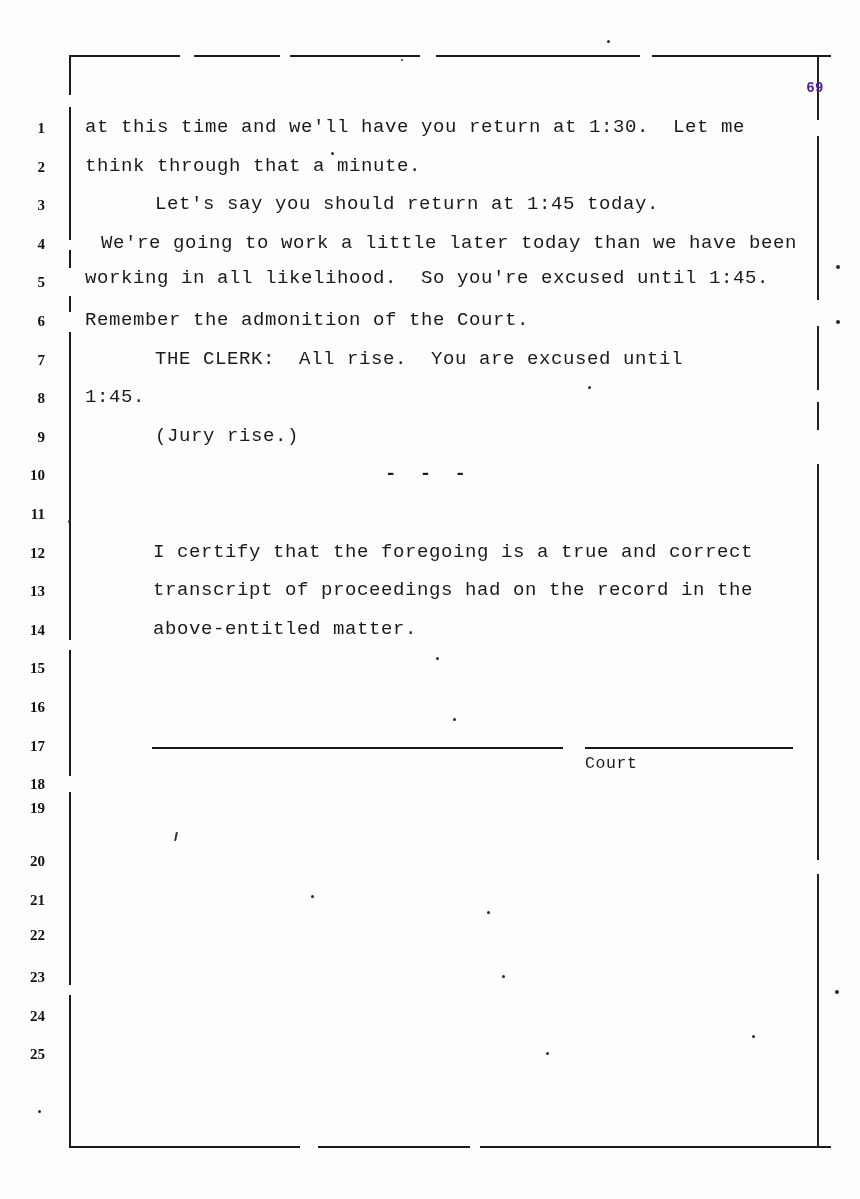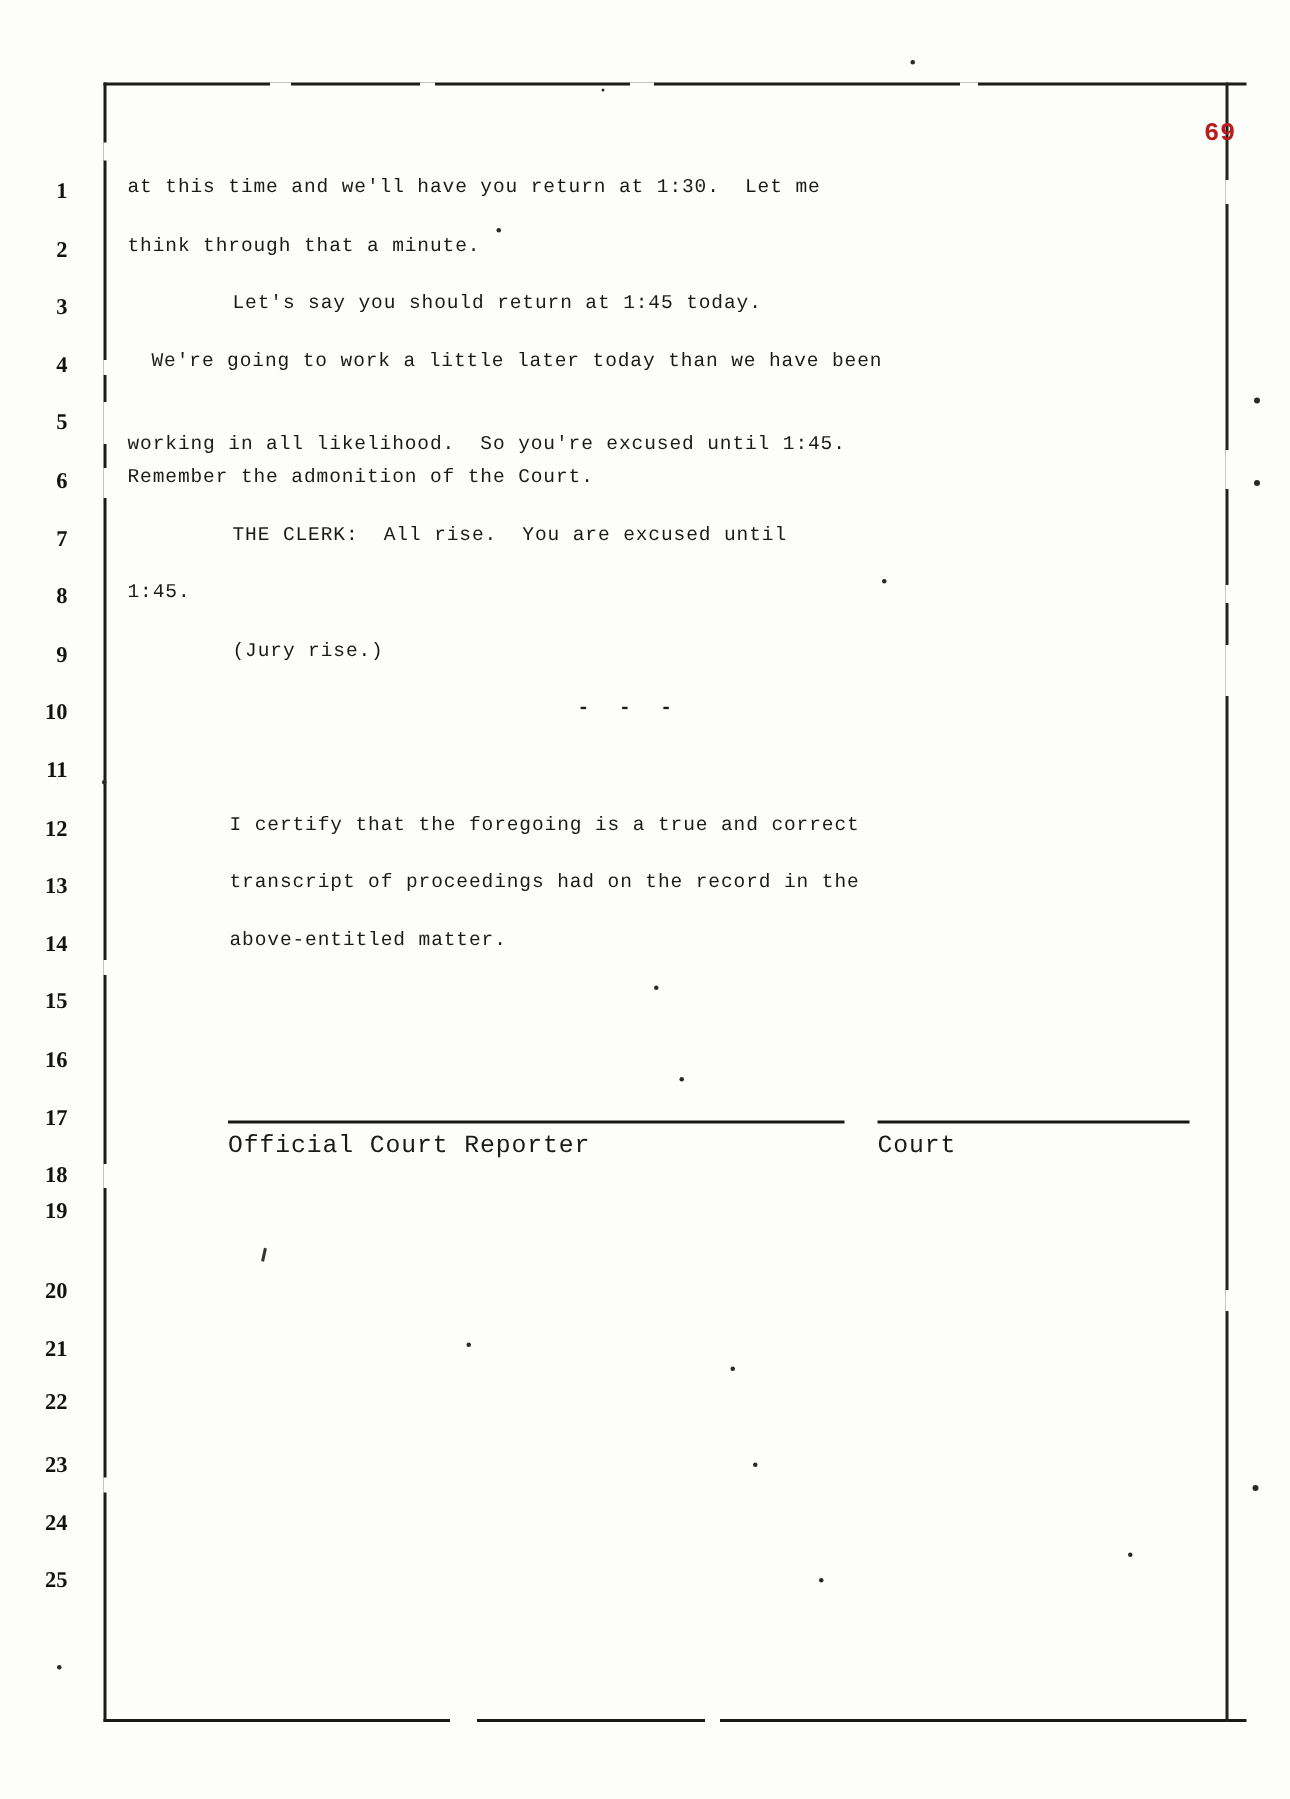--- a/index.html
+++ b/index.html
@@ -56,23 +56,23 @@
   .gap {
     position: absolute;
     background: #fdfdfb;
   }
 
   
   .page-number {
     position: absolute;
     right: 36px;
     top: 80px;
-    font-size: 17px;
+    font-size: 14px;
     font-weight: 700;
-    color: #b91c1c;
+    color: #4c1d95;
     letter-spacing: 0.5px;
   }
 
   
   .gutter {
     position: absolute;
     left: 0;
     top: 108px;
     width: 62px;
   }
@@ -90,21 +90,21 @@
   
   .body-text {
     position: absolute;
     left: 85px;
     top: 108px;
     width: 720px;
   }
   .tline {
     position: absolute;
     left: 0;
-    font-size: 13px;
+    font-size: 19px;
     line-height: 1;
     color: #1a1a1a;
     white-space: pre;
     letter-spacing: 0.6px;
   }
   .tline.indent-para { left: 70px; }
   .tline.indent-jury { left: 70px; }
   .tline.dashes {
     left: 300px;
     letter-spacing: 6px;
@@ -198,34 +198,33 @@
       <div class="line-no" style="top: 861.2px;">23</div>
       <div class="line-no" style="top: 899.8px;">24</div>
       <div class="line-no" style="top: 938.4px;">25</div>
     </div>
 
   <div class="body-text">
       <div class="tline " style="top: 10px;">at this time and we'll have you return at 1:30.  Let me</div>
       <div class="tline " style="top: 48.6px;">think through that a minute.</div>
       <div class="tline indent-para" style="top: 87.2px;">Let's say you should return at 1:45 today.</div>
       <div class="tline " style="top: 125.8px; margin-left: 16px;">We're going to work a little later today than we have been</div>
-      <div class="tline " style="top: 181px;">working in all likelihood.  So you're excused until 1:45.</div>
+      <div class="tline " style="top: 161px;">working in all likelihood.  So you're excused until 1:45.</div>
       <div class="tline " style="top: 203px;">Remember the admonition of the Court.</div>
       <div class="tline indent-para" style="top: 241.6px;">THE CLERK:  All rise.  You are excused until</div>
       <div class="tline " style="top: 280.2px;">1:45.</div>
       <div class="tline indent-jury" style="top: 318.8px;">(Jury rise.)</div>
       <div class="tline dashes" style="top: 357.4px;">- - -</div>
       <div class="tline cert" style="top: 434.6px;">I certify that the foregoing is a true and correct</div>
       <div class="tline cert" style="top: 473.2px;">transcript of proceedings had on the record in the</div>
       <div class="tline cert" style="top: 511.8px;">above-entitled matter.</div>
     </div>
 
   <div class="sig-rule sig-rule-reporter"></div>
   <div class="sig-rule sig-rule-date"></div>
-  <div class="sig-label sig-label-reporter">Official Court Reporter</div>
   <div class="sig-label sig-label-date">Court</div>
 
   <div class="speck" style="left:607px; top:40px; width:3px; height:3px;"></div>
   <div class="speck" style="left:401px; top:59px; width:2px; height:2px;"></div>
   <div class="speck" style="left:331px; top:152px; width:3px; height:3px;"></div>
   <div class="speck" style="left:836px; top:265px; width:4px; height:4px;"></div>
   <div class="speck" style="left:836px; top:320px; width:4px; height:4px;"></div>
   <div class="speck" style="left:588px; top:386px; width:3px; height:3px;"></div>
   <div class="speck" style="left:68px; top:520px; width:3px; height:3px;"></div>
   <div class="speck" style="left:436px; top:657px; width:3px; height:3px;"></div>

